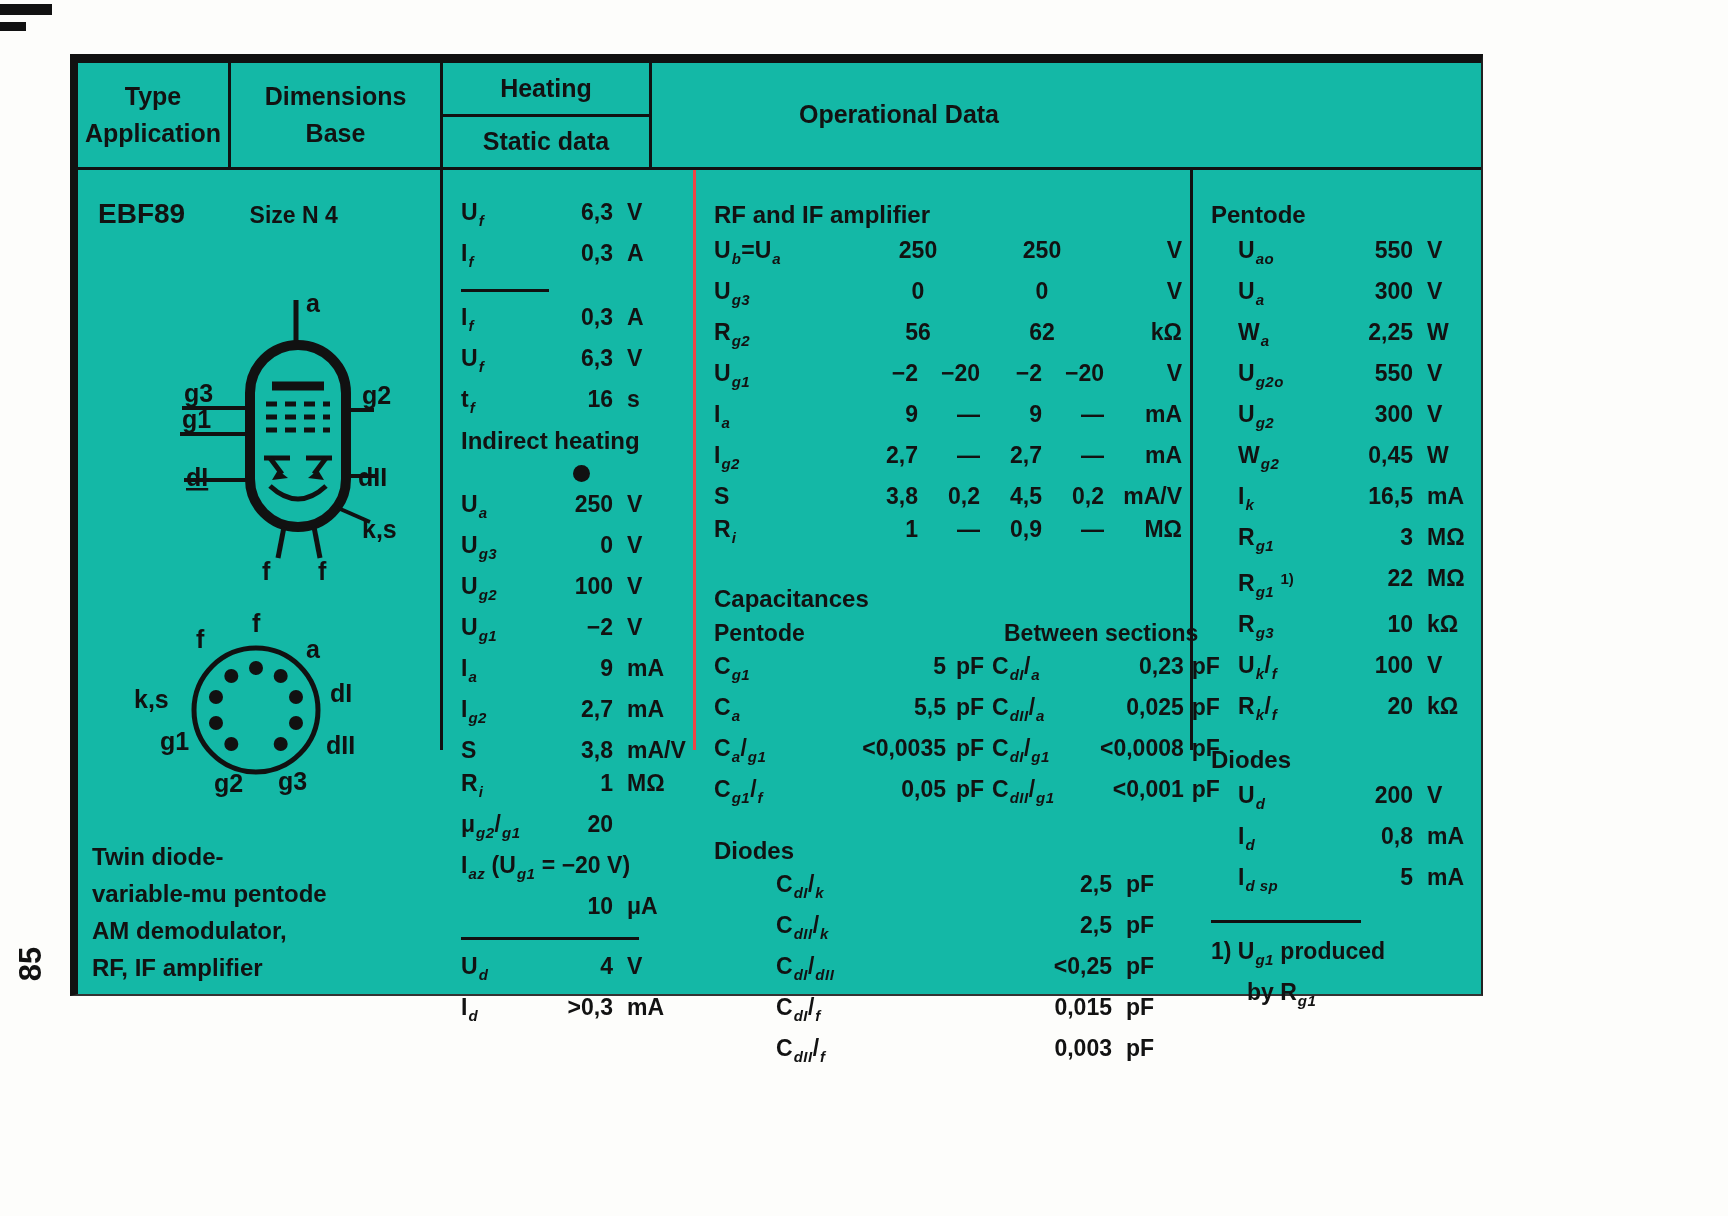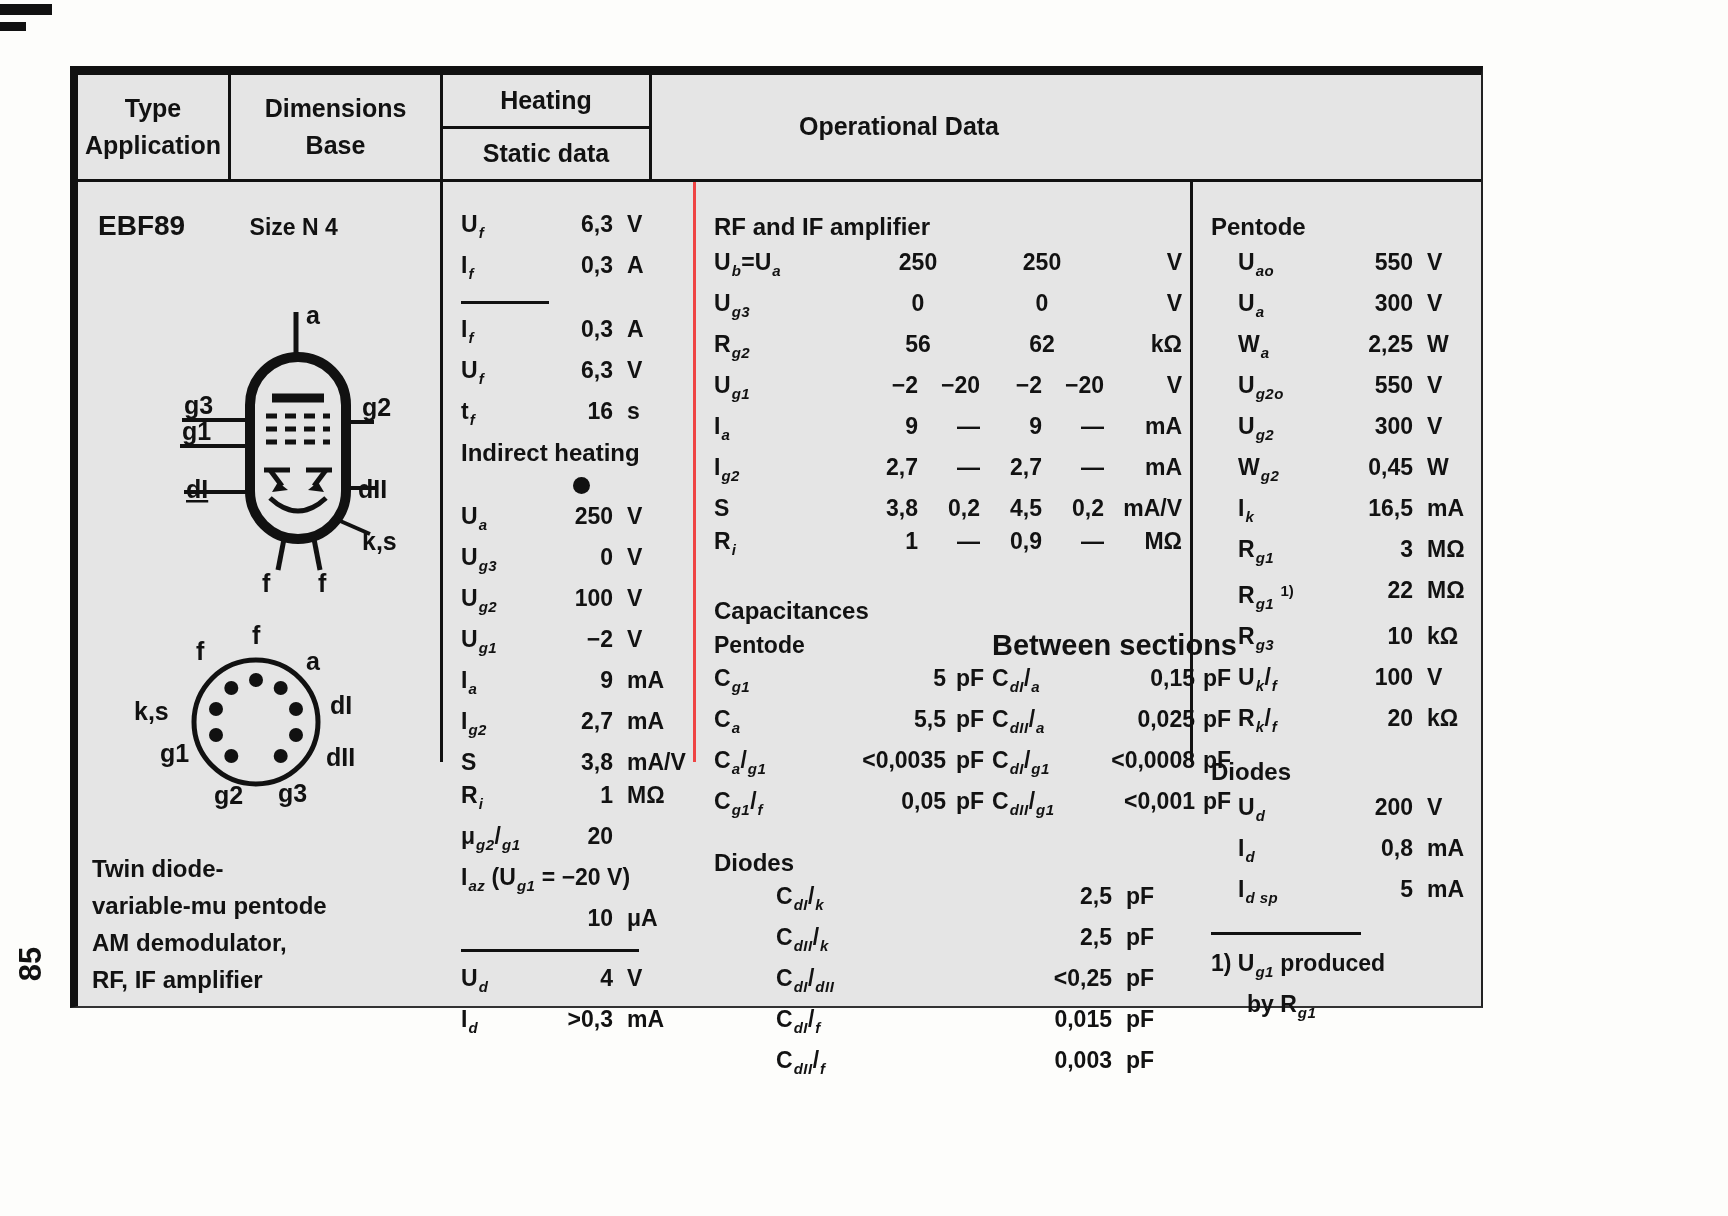--- a/index.html
+++ b/index.html
@@ -4,24 +4,24 @@
 <style>
   html,body{margin:0;padding:0;}
   body{
     width:1728px;height:1216px;position:relative;background:#fdfdfb;
     font-family:"Liberation Sans",sans-serif;color:#121212;
     -webkit-font-smoothing:antialiased;overflow:hidden;
   }
   .artifact{position:absolute;background:#111;}
   
   .sheet{
-    position:absolute;left:70px;top:66px;width:1413px;height:942px;
+    position:absolute;left:70px;top:54px;width:1413px;height:942px;
     border-top:9px solid #111;border-left:8px solid #111;
     border-right:2px solid #222;border-bottom:2px solid #333;
-    box-sizing:border-box;background:#e5e5e5;
+    box-sizing:border-box;background:#14b8a6;
   }
   .thead{display:flex;height:104px;border-bottom:3px solid #111;}
   .th{box-sizing:border-box;display:flex;flex-direction:column;justify-content:center;
       align-items:center;font-weight:700;font-size:25px;line-height:1.5;text-align:center;}
   .th + .th{border-left:3px solid #111;}
   .th-type{width:150px;}
   .th-dim{width:212px;}
   .th-heat{width:209px;padding:0;justify-content:stretch;}
   .th-heat .half{flex:1;display:flex;align-items:center;justify-content:center;width:100%;box-sizing:border-box;}
   .th-heat .half:first-child{border-bottom:3px solid #111;}
@@ -362,25 +362,25 @@
                 <span class="unit">pF</span>
               </div>
               <div class="prow">
                 <span class="lab">C<span class="sb">g1</span>/<span class="sb">f</span></span>
                 <span class="val">0,05</span>
                 <span class="unit">pF</span>
               </div>
             </div>
         </div>
         <div>
-          <div class="sect" style="font-size:29px;">Between sections</div>
+          <div class="sect" style="font-size:23px;margin-left:12px;">Between sections</div>
           <div class="capR">
               <div class="prow">
                 <span class="lab">C<span class="sb">dI</span>/<span class="sb">a</span></span>
-                <span class="val">0,15</span>
+                <span class="val">0,23</span>
                 <span class="unit">pF</span>
               </div>
               <div class="prow">
                 <span class="lab">C<span class="sb">dII</span>/<span class="sb">a</span></span>
                 <span class="val">0,025</span>
                 <span class="unit">pF</span>
               </div>
               <div class="prow">
                 <span class="lab">C<span class="sb">dI</span>/<span class="sb">g1</span></span>
                 <span class="val">&lt;0,0008</span>

